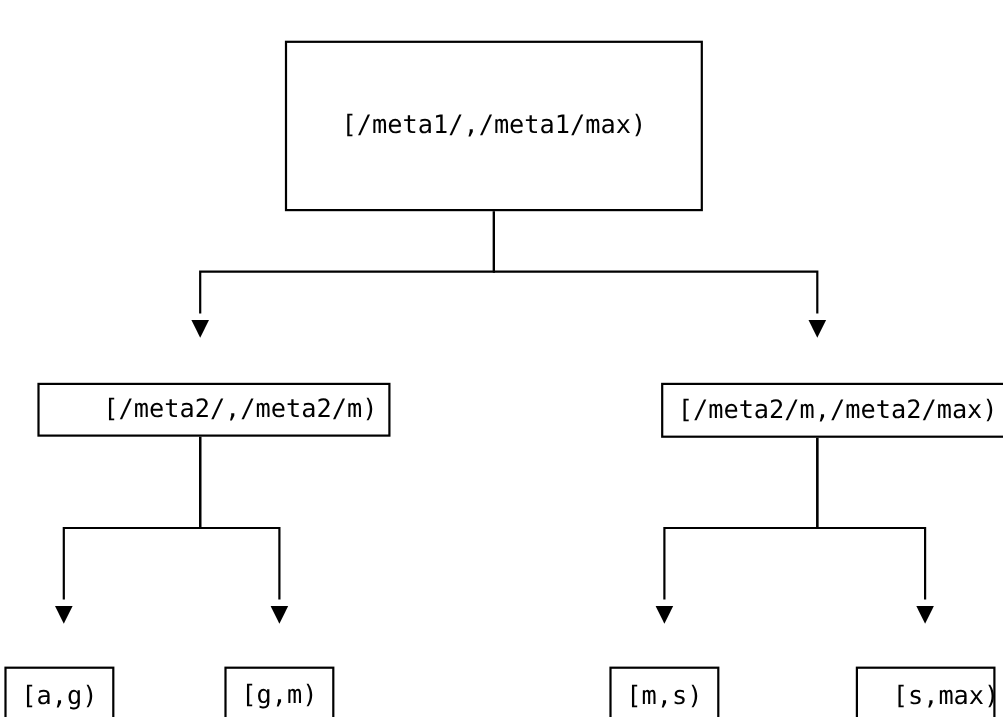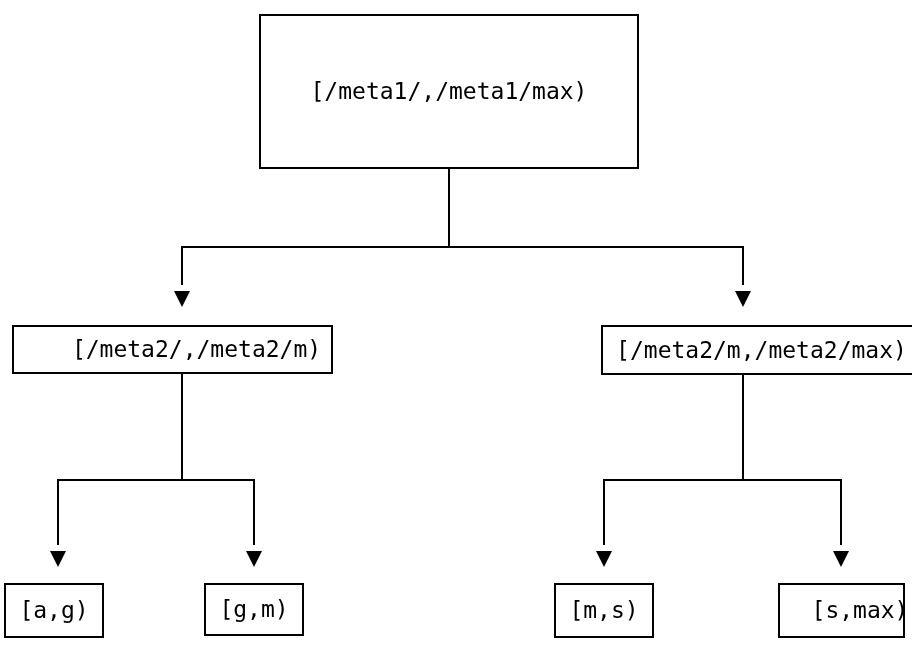--- a/index.html
+++ b/index.html
@@ -23,29 +23,30 @@
     height: 652px;
   }
   .node {
     position: absolute;
     box-sizing: border-box;
     border: 2px solid #000000;
     background: #ffffff;
     display: flex;
     align-items: center;
     justify-content: center;
+    margin-top: 23px;
   }
   .node-label {
     font-size: 23px;
     line-height: 1;
     color: #000000;
     white-space: pre;
   }
   .node-root      { left: 259px; top: 14px;  width: 380px; height: 155px; }
-  .node-left      { left: 12px;  top: 325px; width: 321px; height: 49px; padding-left: 48px;  }
+  .node-left      { left: 34px;  top: 325px; width: 321px; height: 49px; padding-left: 48px;  }
   .node-right     { left: 601px; top: 325px; width: 321px; height: 50px;  }
   .node-leaf-ag   { left: 4px;   top: 583px; width: 100px; height: 55px;  }
   .node-leaf-gm   { left: 204px; top: 583px; width: 100px; height: 53px;  }
   .node-leaf-ms   { left: 554px; top: 583px; width: 100px; height: 55px;  }
   .node-leaf-smax { left: 778px; top: 583px; width: 127px; height: 55px; padding-left: 37px;  }
 </style>
 </head>
 <body>
 
 <div class="canvas">

